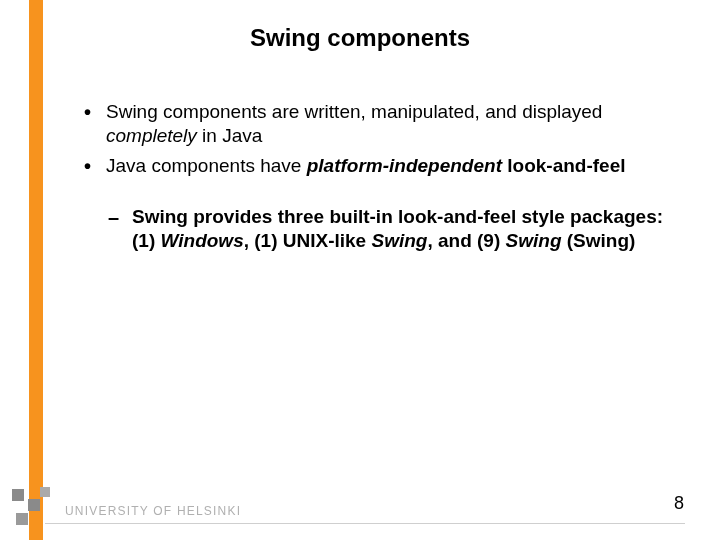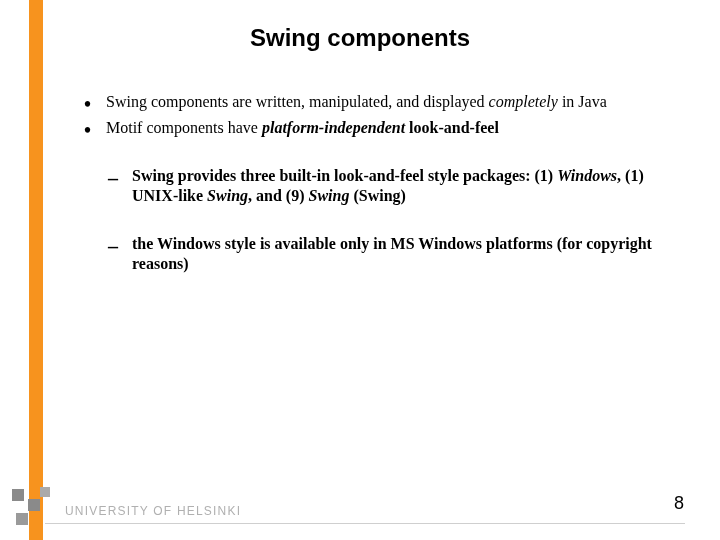--- a/index.html
+++ b/index.html
@@ -23,27 +23,26 @@
     left: 0;
     width: 720px;
     text-align: center;
     font-size: 24px;
     font-weight: bold;
     color: #000;
   }
   .content {
     position: absolute;
     left: 80px;
-    top: 92px;
+    top: 100px;
     width: 600px;
     color: #000;
-    font-size: 16px;
+    font-size: 19px;
     line-height: 1.25;
     font-weight: bold;
-    font-family: Liberation Serif, serif;
   }
   .content .normal { font-weight: normal; }
   .content .italic { font-style: italic; }
   ul.lvl1 { list-style: none; padding-left: 0; }
   ul.lvl1 > li {
     position: relative;
     padding-left: 26px;
     margin-bottom: 6px;
   }
   ul.lvl1 > li::before {
@@ -124,27 +123,26 @@
 <div class="side-stripe"></div>
 
 <h1 class="slide-title">Swing components</h1>
 
 <div class="content">
   <ul class="lvl1">
     <li>
       <span class="normal">Swing components are written, manipulated, and displayed </span><span class="italic normal">completely</span><span class="normal"> in Java</span>
     </li>
     <li>
-      <span class="normal">Motif components have </span><span class="italic">platform-independent</span><span> look-and-feel</span>
+      <span class="normal">Java components have </span><span class="italic">platform-independent</span><span> look-and-feel</span>
 
       <ul class="lvl2">
         <li>
           <span>Swing provides three built-in look-and-feel style packages: (1) </span><span class="italic">Windows</span><span>, (1) UNIX-like </span><span class="italic">Swing</span><span>, and (9) </span><span class="italic">Swing</span><span> (Swing)</span>
         </li>
-        <li>the Windows style is available only in MS Windows platforms (for copyright reasons)</li>
       </ul>
     </li>
   </ul>
 </div>
 
 <div class="footer">
   <div class="footer-logo">
     <div class="sq sq1"></div>
     <div class="sq sq2"></div>
     <div class="sq sq3"></div>

